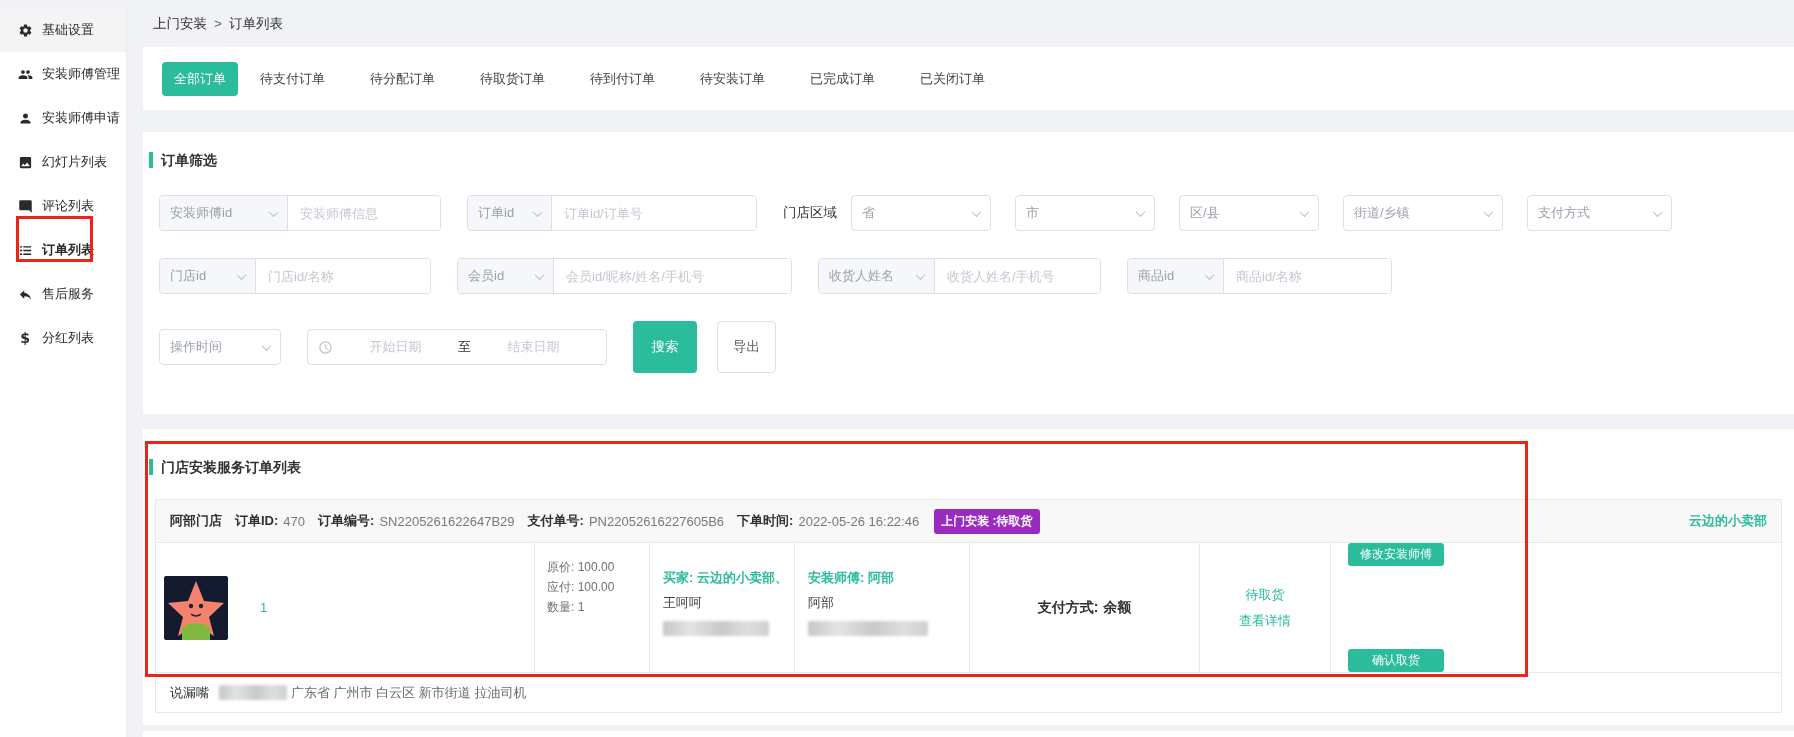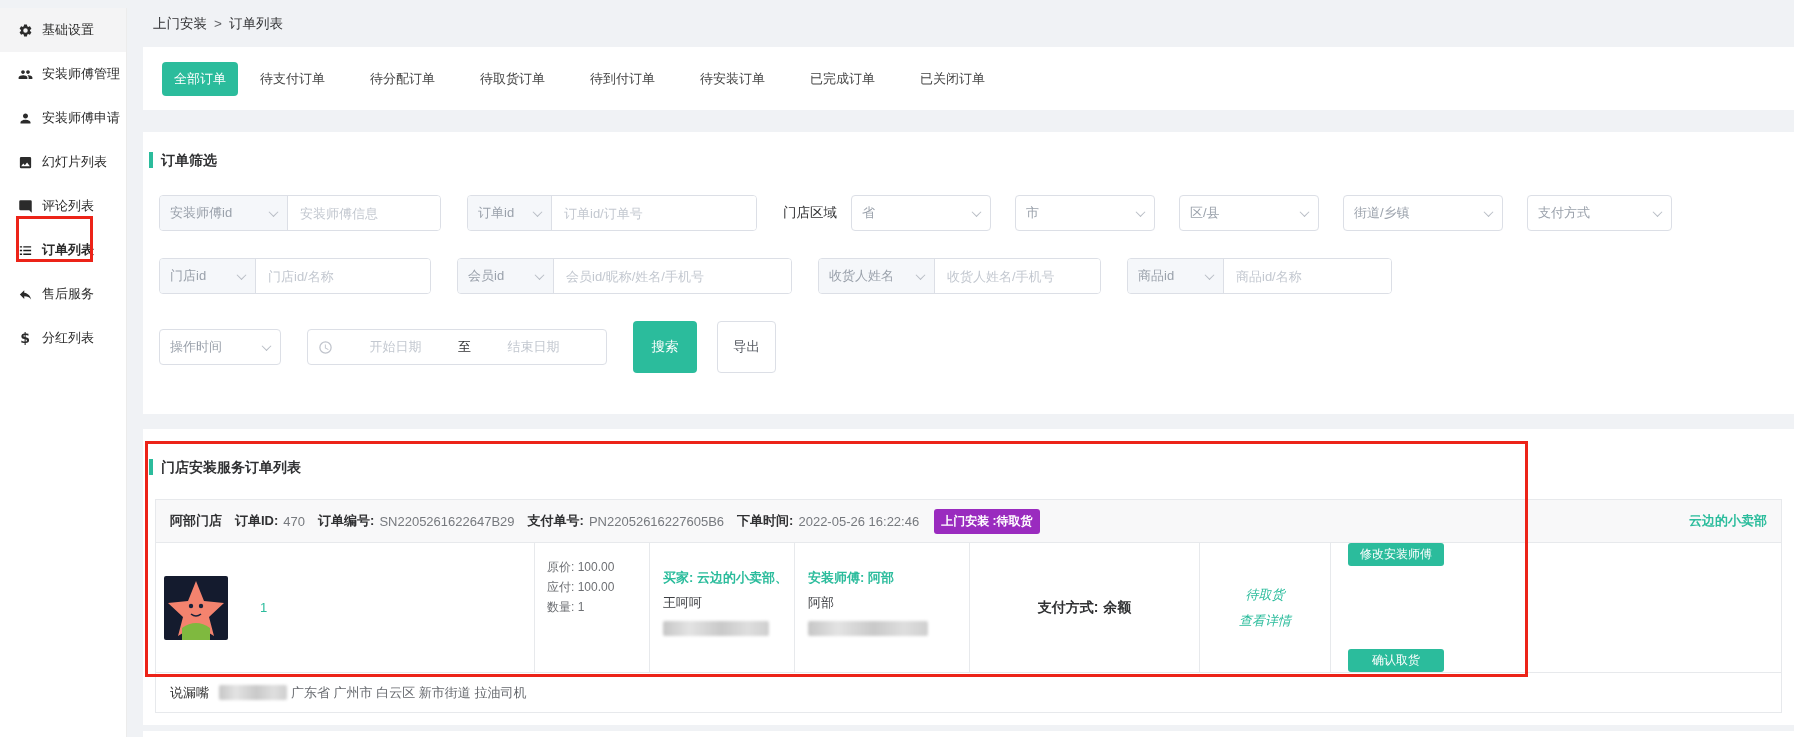--- a/index.html
+++ b/index.html
@@ -84,21 +84,21 @@
   .tealbold { color:#2bbc9c; font-weight:bold; font-size:13px; line-height:17px; }
   .person { margin-top:8px; color:#3d3f43; font-size:13px; }
   .blur { background:linear-gradient(90deg,#c6c6c6,#e3e3e3 25%,#c9c9c9 55%,#dedede 80%,#cfcfcf);
     border-radius:2px; filter:blur(1.6px); height:15px; margin-top:9px; }
   .blur.b1 { width:106px; } .blur.b2 { width:120px; } .blur.b3 { width:68px; margin-top:0; }
   .c5 { width:230px; display:flex; align-items:center; justify-content:center;
     font-size:14px; font-weight:bold; color:#303133; }
   .c5 .v { margin-left:5px; }
   .c6 { width:132px; padding:11px 0 0 16px; font-size:13px; color:#46484c; line-height:25px; white-space:nowrap; }
   .c7 { width:131px; display:flex; flex-direction:column; align-items:center;
-    justify-content:center; color:#2bbc9c; font-size:13px; line-height:26px;font-style:italic; }
+    justify-content:center; color:#2bbc9c; font-size:13px; line-height:26px; }
   .c7 span { cursor:pointer; }
   .c8 { flex:1; display:flex; flex-direction:column; justify-content:space-between; padding-left:17px; }
   .obtn { width:96px; height:23px; background:#2bbc9c; color:#fff; border:none;
     border-radius:3px; font-size:12px; cursor:pointer; font-family:inherit; }
   .obtn + .obtn { margin-top:8px; }
   .ofoot { border-top:1px solid #e7e9ec; height:40px; display:flex; align-items:center;
     padding-left:14px; font-size:13px; color:#333; }
   .ofoot .addr { color:#66696e; margin-left:4px; }
   .ofoot .blur { margin-left:10px; }
   

